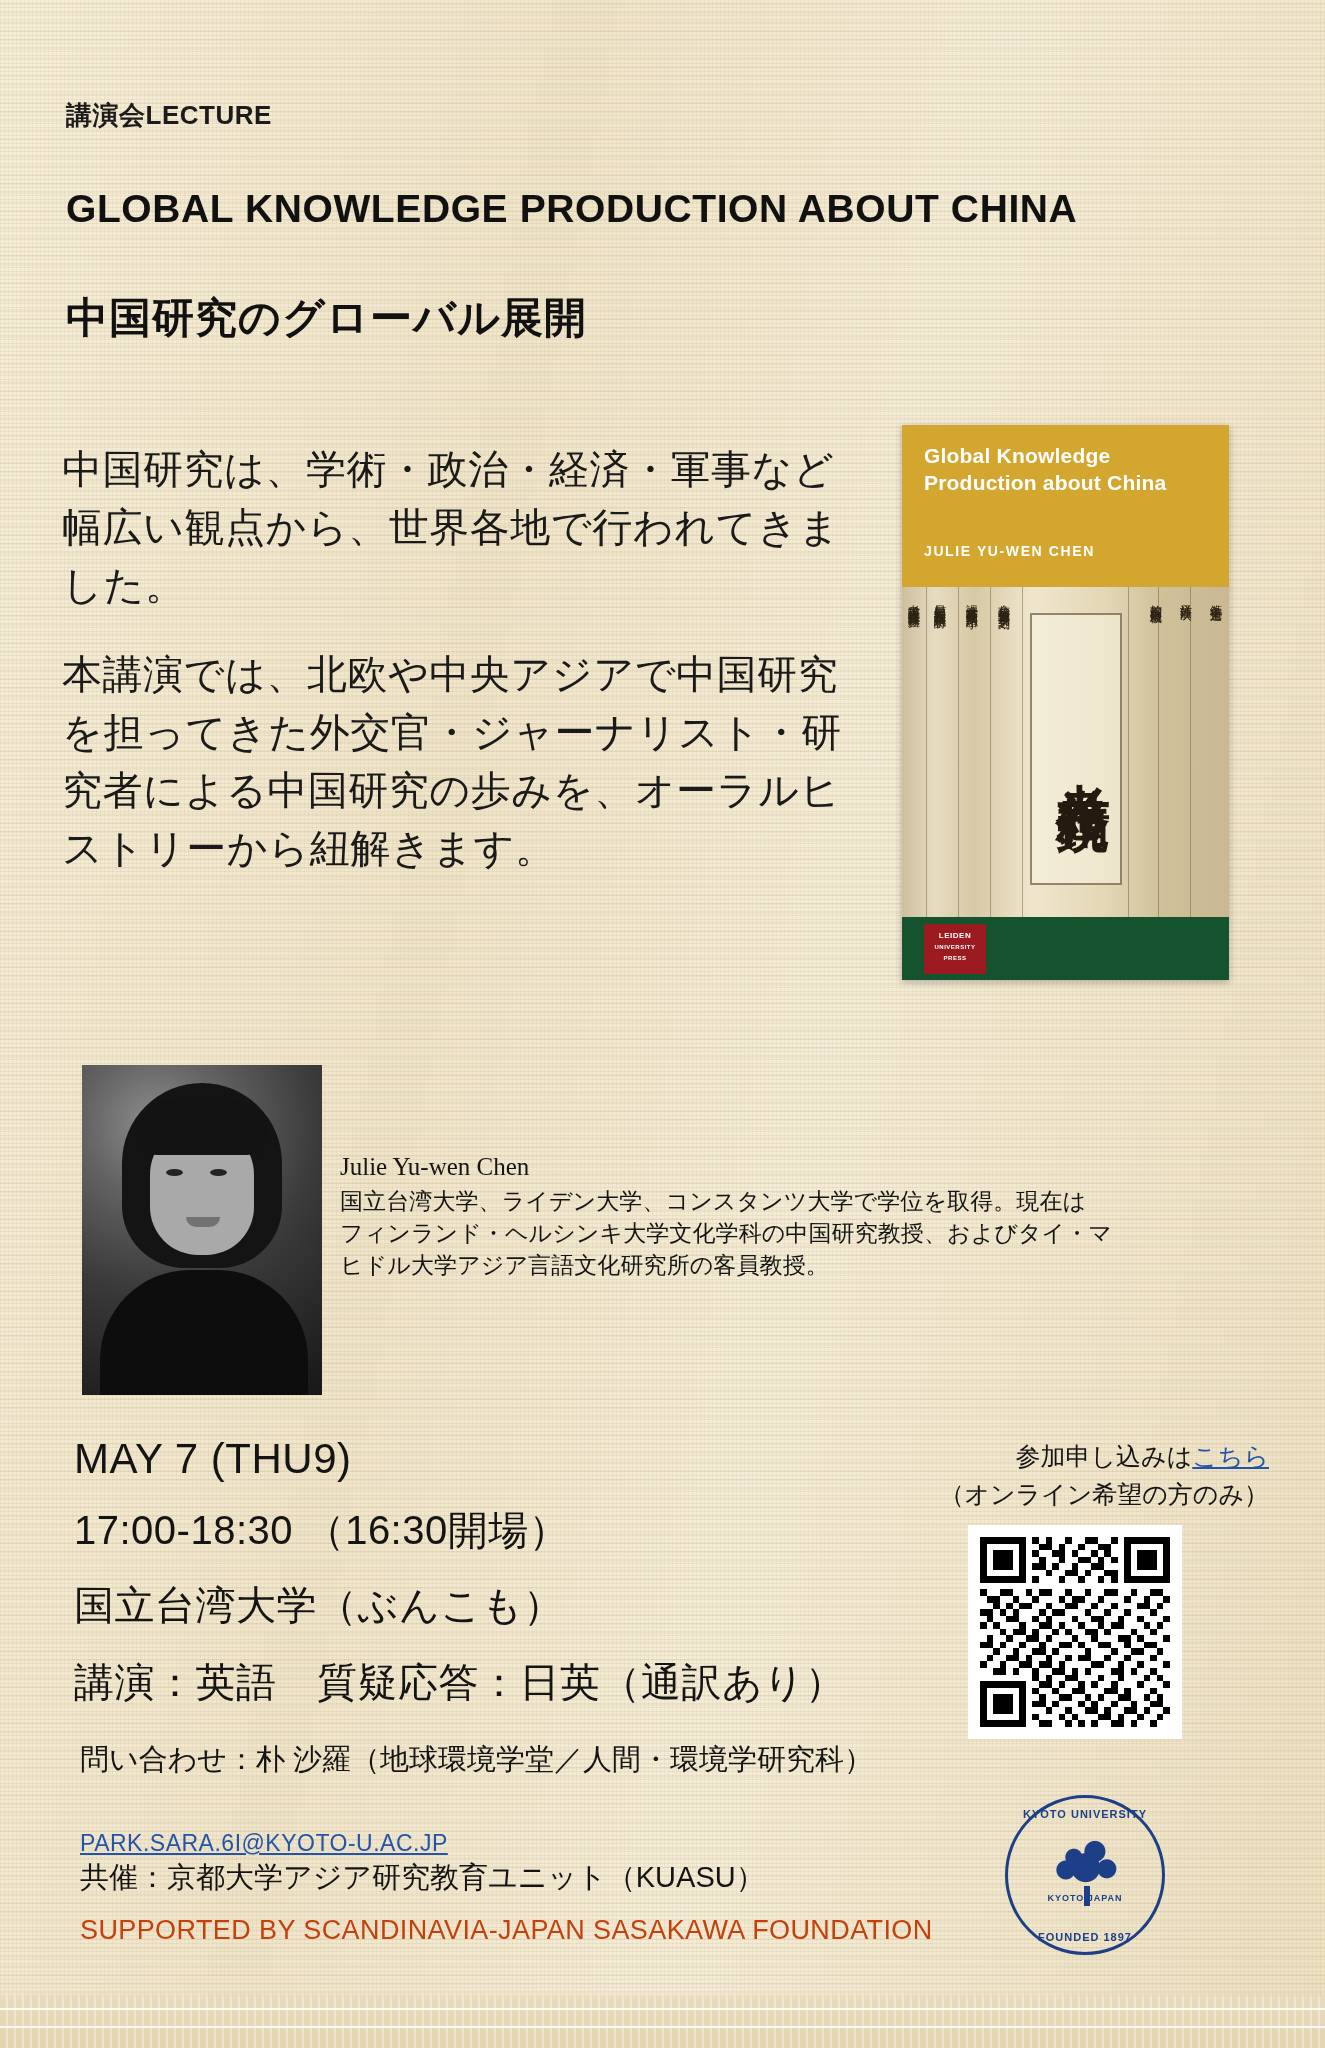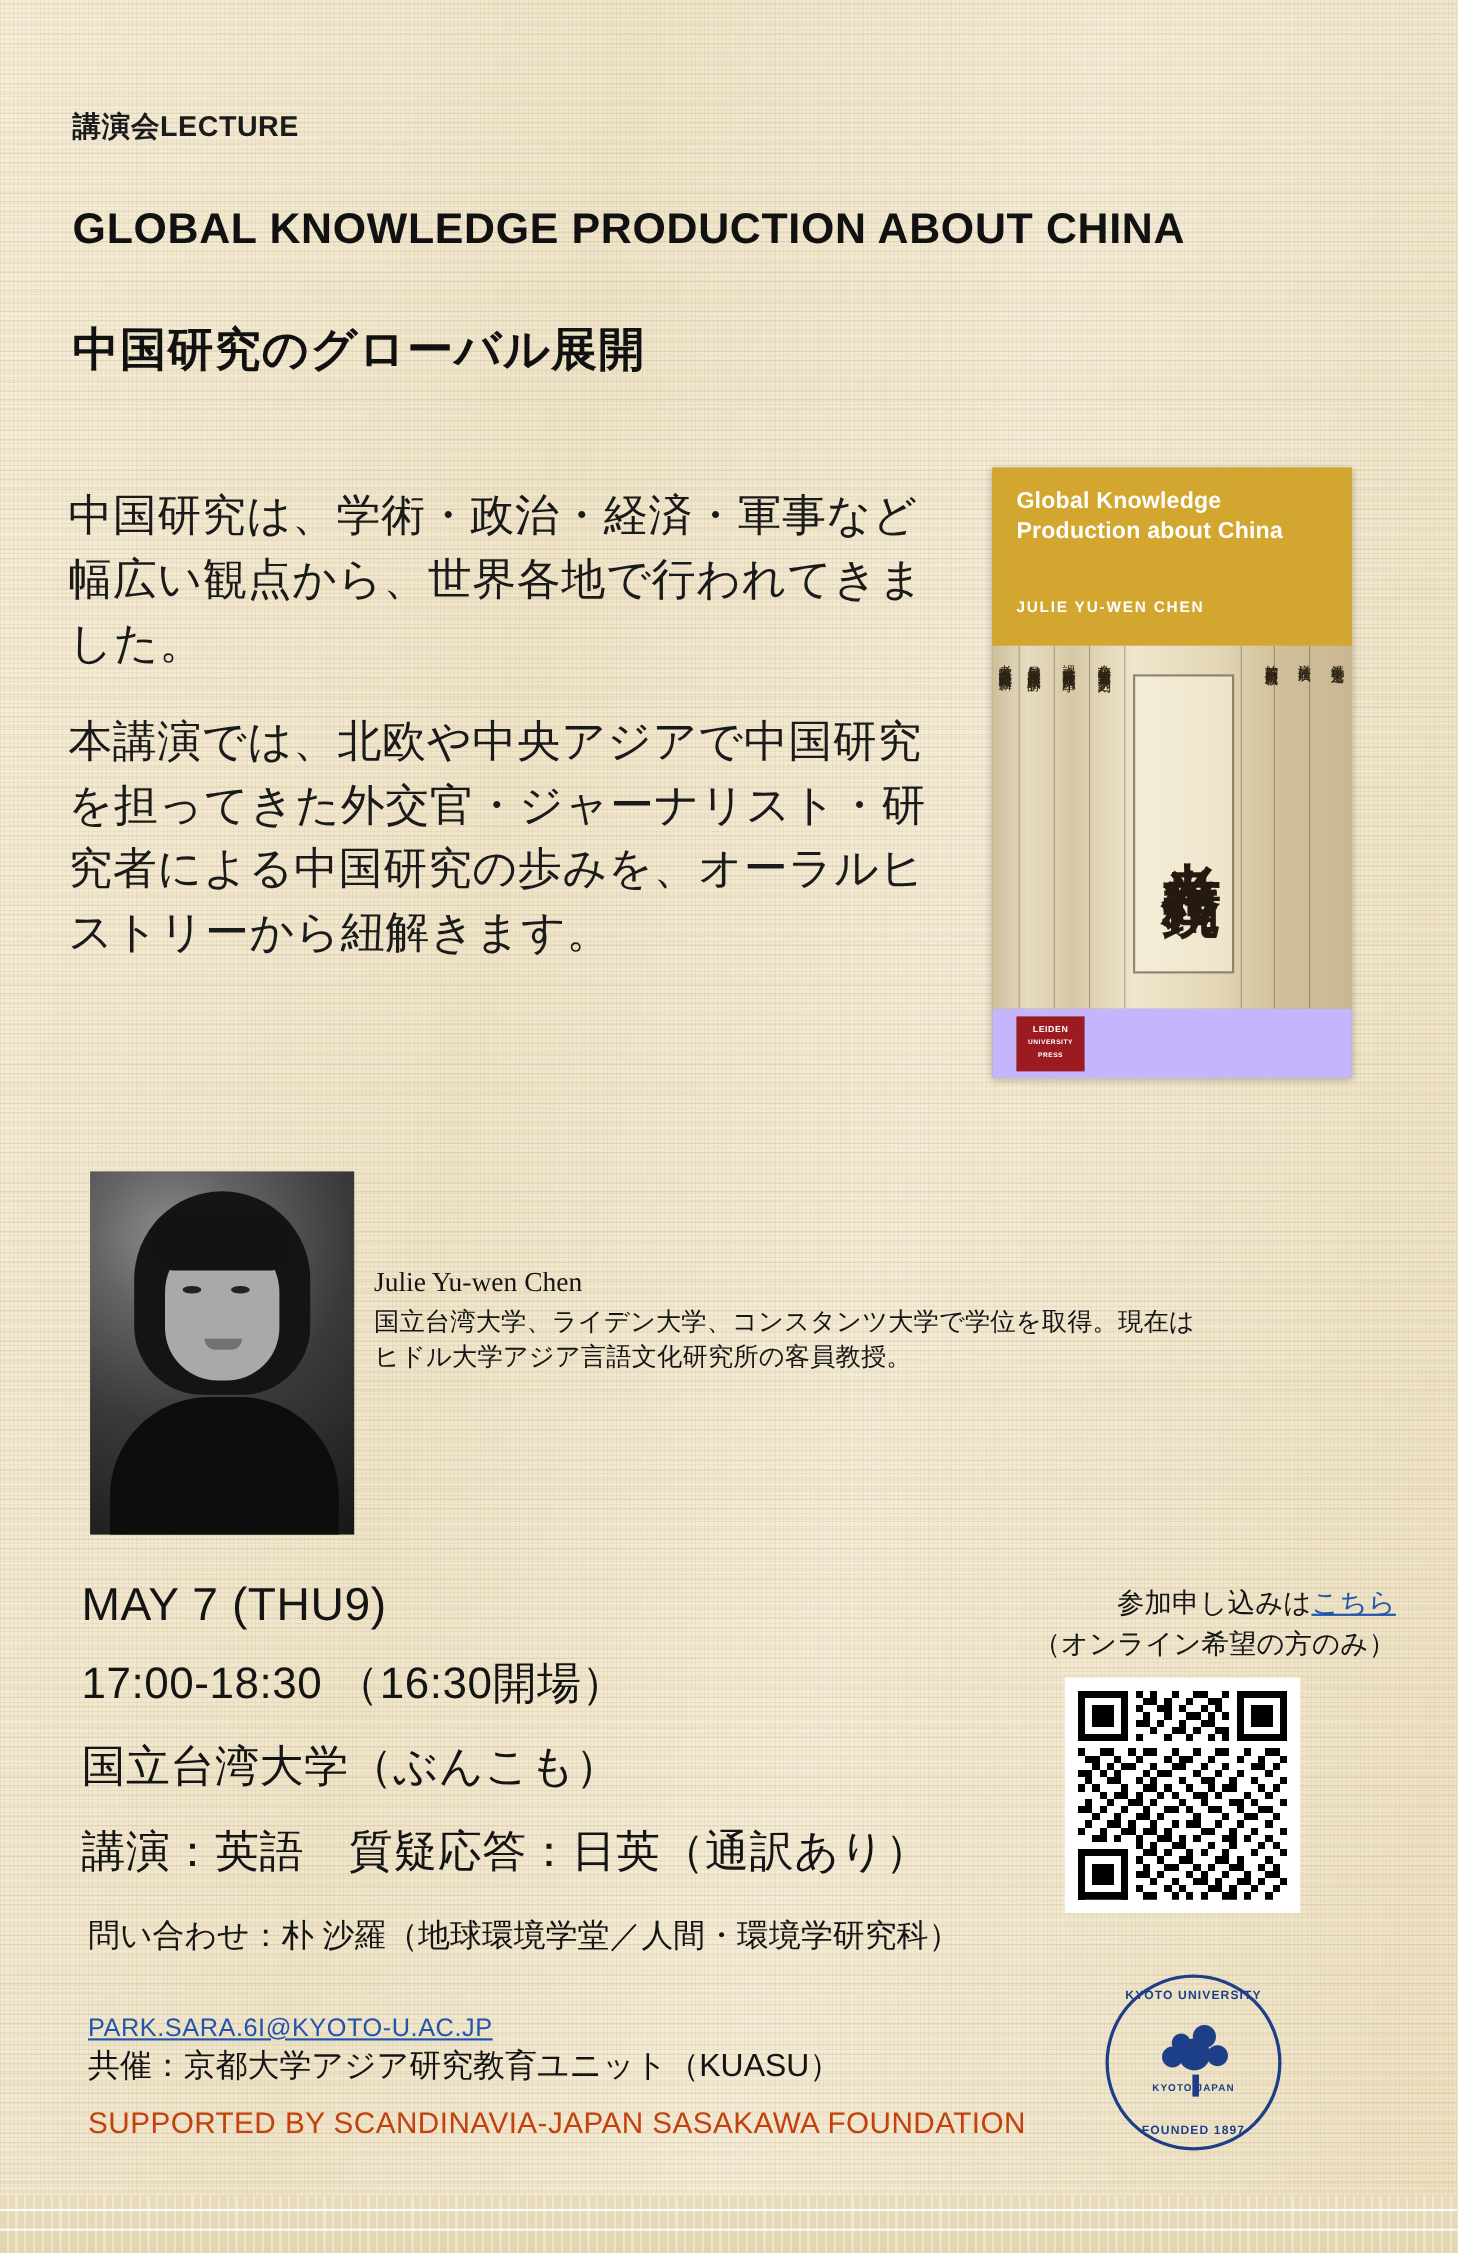--- a/index.html
+++ b/index.html
@@ -159,21 +159,21 @@
     font-weight: 700;
     color: #241a10;
     letter-spacing: 6px;
     padding-top: 6px;
     box-sizing: border-box;
   }
   .book-bottom {
     position: absolute;
     left: 0; right: 0; bottom: 0;
     height: 63px;
-    background: #c4b5fd;
+    background: #14532d;
   }
   .leiden {
     position: absolute;
     left: 22px;
     bottom: 6px;
     width: 62px;
     height: 50px;
     background: #9b1b21;
     color: #fff;
     font-size: 8px;
@@ -482,20 +482,21 @@
     <div class="p-face"></div>
     <div class="p-bang"></div>
     <div class="p-eye l"></div>
     <div class="p-eye r"></div>
     <div class="p-mouth"></div>
     <div class="p-body"></div>
   </div>
   <div class="speaker-name">Julie Yu-wen Chen</div>
   <div class="speaker-bio">
     <div>国立台湾大学、ライデン大学、コンスタンツ大学で学位を取得。現在は</div>
+    <div>フィンランド・ヘルシンキ大学文化学科の中国研究教授、およびタイ・マ</div>
     <div>ヒドル大学アジア言語文化研究所の客員教授。</div>
   </div>
 
   <div class="ev ev-date">MAY 7 (THU9)</div>
   <div class="ev ev-time">17:00-18:30 （16:30開場）</div>
   <div class="ev ev-place">国立台湾大学（ぶんこも）</div>
   <div class="ev ev-lang">講演：英語　質疑応答：日英（通訳あり）</div>
 
   <div class="contact">問い合わせ：朴 沙羅（地球環境学堂／人間・環境学研究科）</div>
   <a class="email" href="#">PARK.SARA.6I@KYOTO-U.AC.JP</a>

